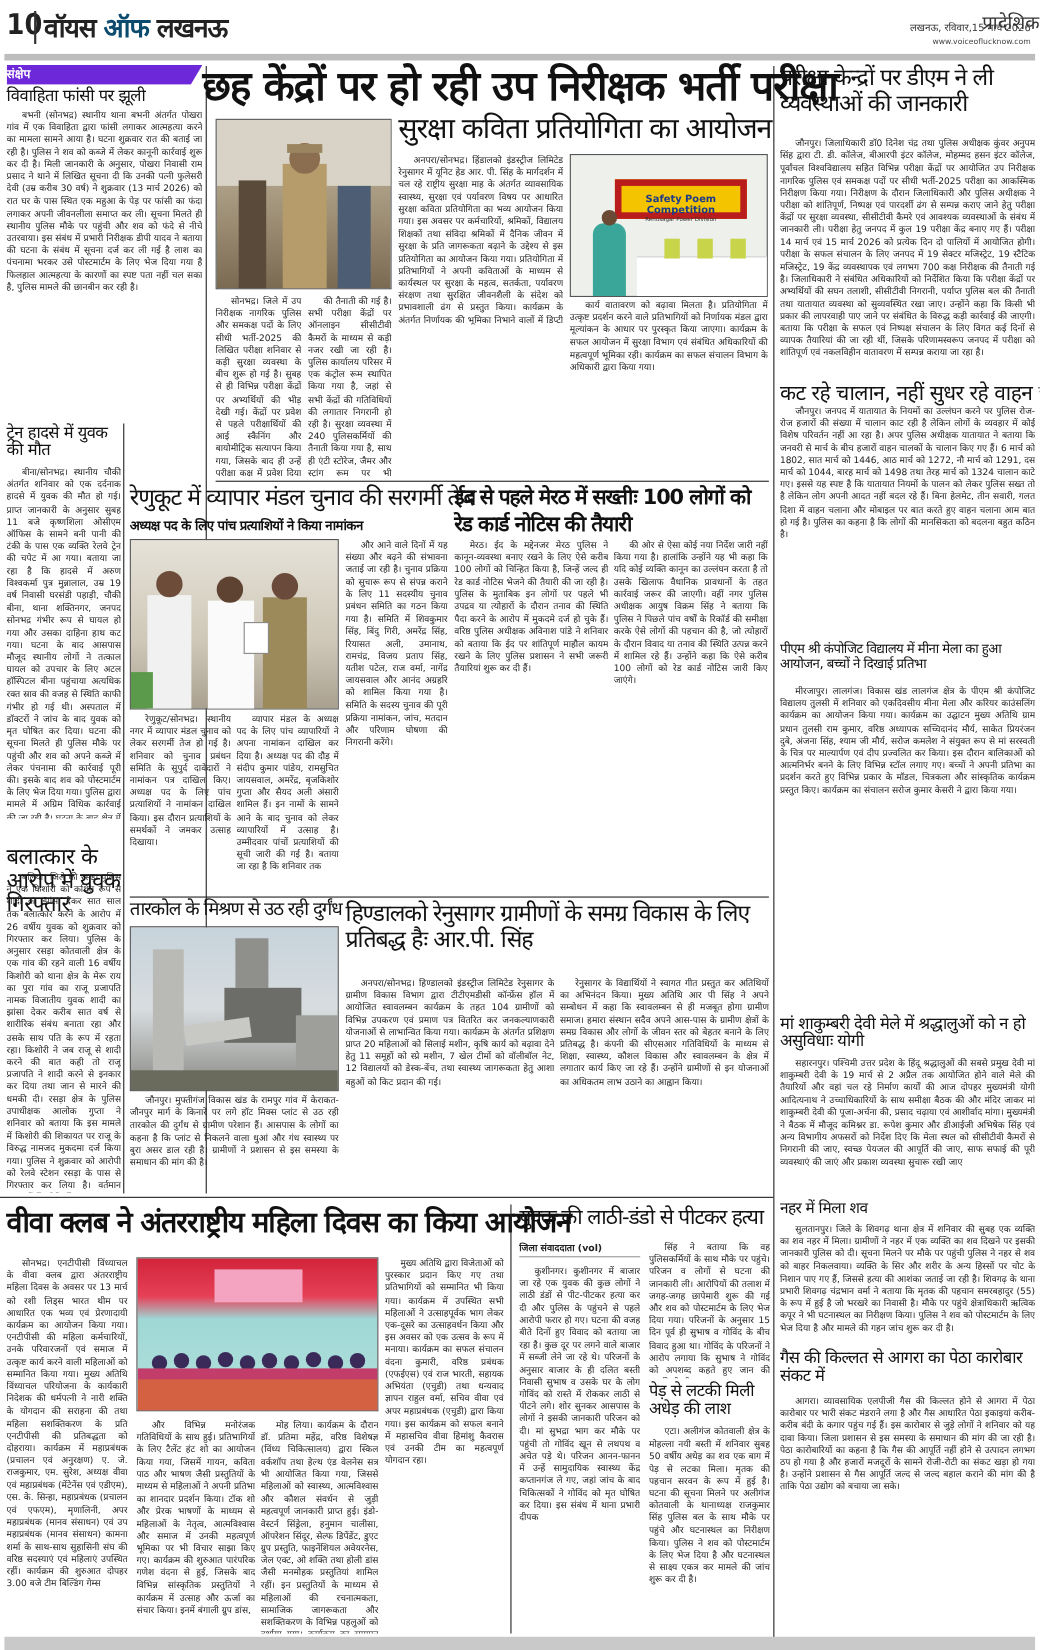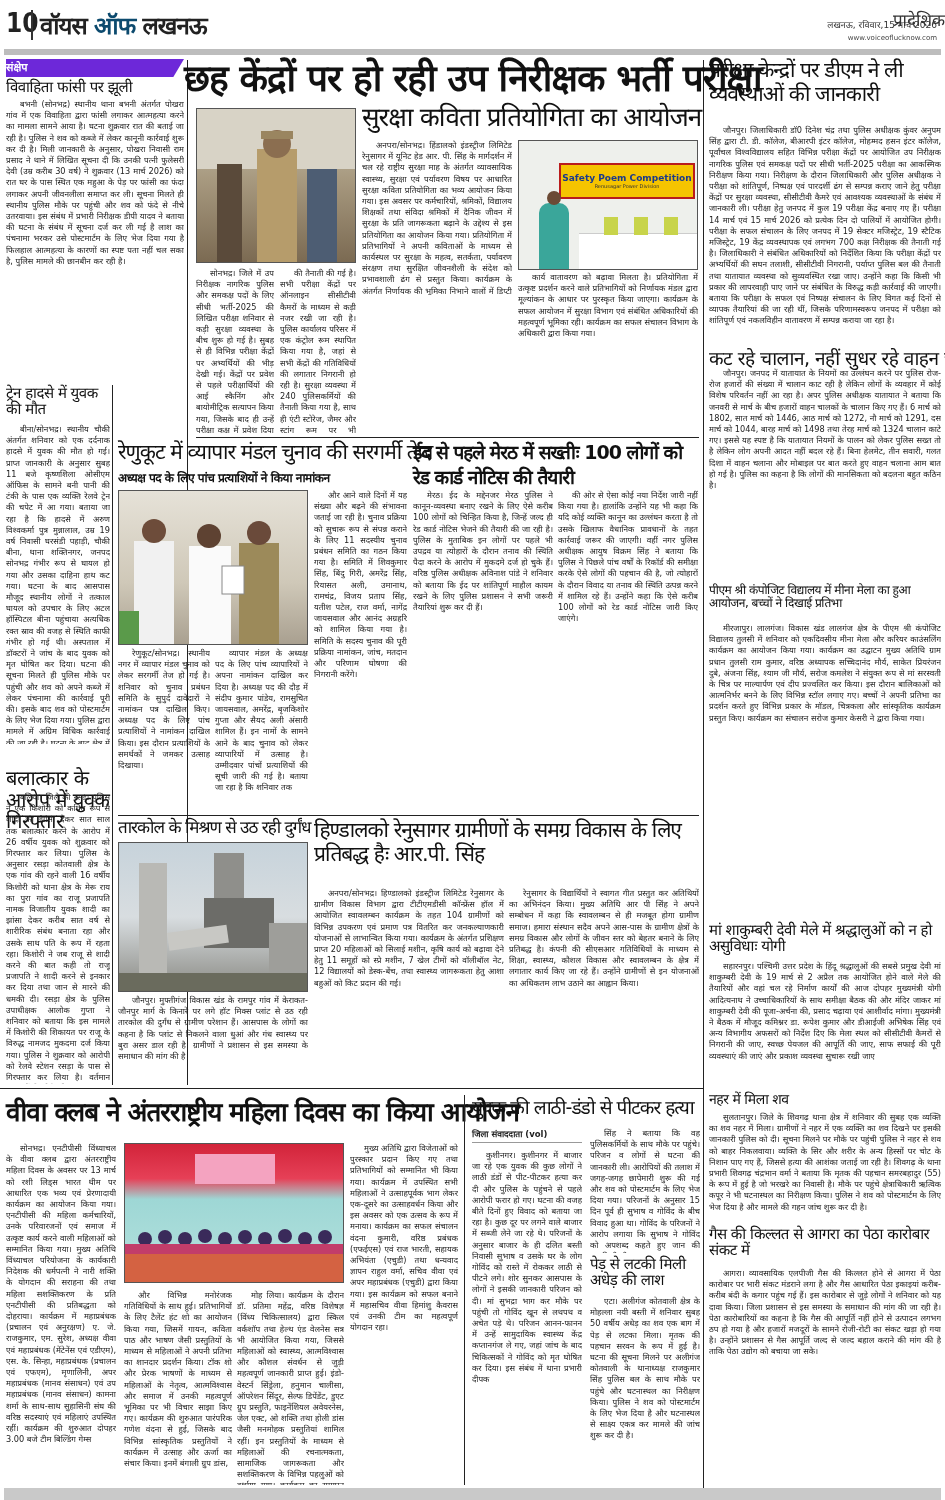--- a/index.html
+++ b/index.html
@@ -73,21 +73,21 @@
 </div>
 <div class="abs photo" style="left:356px;top:108px;width:0;height:0;border:none"></div>
 <div class="abs photo" style="left:196px;top:108px;width:160px;height:155px;border:none;pointer-events:none"></div>
 
 <div class="abs body" style="left:196px;top:268px;width:78px;height:165px">सोनभद्र। जिले में उप निरीक्षक नागरिक पुलिस और समकक्ष पदों के लिए सीधी भर्ती-2025 की लिखित परीक्षा शनिवार से कड़ी सुरक्षा व्यवस्था के बीच शुरू हो गई है। सुबह से ही विभिन्न परीक्षा केंद्रों पर अभ्यर्थियों की भीड़ देखी गई। केंद्रों पर प्रवेश से पहले परीक्षार्थियों की आई स्कैनिंग और बायोमीट्रिक सत्यापन किया गया, जिसके बाद ही उन्हें परीक्षा कक्ष में प्रवेश दिया गया। जिले में इस परीक्षा के लिए कुल छह केंद्र बनाए गए हैं, जहां शनिवार और रविवार को दो-दो पालियों में परीक्षा आयोजित की जा रही है। प्रशासन ने परीक्षा को नकलविहीन और शांतिपूर्ण ढंग से संपन्न कराने के लिए व्यापक व्यवस्था की है। जिलाधिकारी ने सभी केंद्रों पर सेक्टर मजिस्ट्रेट और स्टेटिक मजिस्ट्रेट</div>
 <div class="abs body" style="left:280px;top:268px;width:76px;height:165px">की तैनाती की गई है। सभी परीक्षा केंद्रों पर ऑनलाइन सीसीटीवी कैमरों के माध्यम से कड़ी नजर रखी जा रही है। पुलिस कार्यालय परिसर में एक कंट्रोल रूम स्थापित किया गया है, जहां से सभी केंद्रों की गतिविधियों की लगातार निगरानी हो रही है। सुरक्षा व्यवस्था में 240 पुलिसकर्मियों की तैनाती किया गया है, साथ ही एंटी स्टोरेज, जैमर और स्ट्रांग रूम पर भी अतिरिक्त पुलिस बल लगाया गया है। बताते चलें कि दो दिनों में कुल 2400 परीक्षार्थी परीक्षा देंगे। पहली पाली में 1200 अभ्यर्थी और दूसरी पाली में 1200 अभ्यर्थी शामिल होंगे। राजकीय इंटर कॉलेज राबर्ट्सगंज में 480, राजकीय बालिका इंटर कॉलेज राबर्ट्सगंज में 240, राजकीय</div>
 
 <div class="abs h-light" style="left:362px;top:103px;font-size:26px;white-space:nowrap">सुरक्षा कविता प्रतियोगिता का आयोजन</div>
 <div class="abs body" style="left:362px;top:140px;width:150px;height:155px">अनपरा/सोनभद्र। हिंडालको इंडस्ट्रीज लिमिटेड रेनुसागर में यूनिट हेड आर. पी. सिंह के मार्गदर्शन में चल रहे राष्ट्रीय सुरक्षा माह के अंतर्गत व्यावसायिक स्वास्थ्य, सुरक्षा एवं पर्यावरण विषय पर आधारित सुरक्षा कविता प्रतियोगिता का भव्य आयोजन किया गया। इस अवसर पर कर्मचारियों, श्रमिकों, विद्यालय शिक्षकों तथा संविदा श्रमिकों में दैनिक जीवन में सुरक्षा के प्रति जागरूकता बढ़ाने के उद्देश्य से इस प्रतियोगिता का आयोजन किया गया। प्रतियोगिता में प्रतिभागियों ने अपनी कविताओं के माध्यम से कार्यस्थल पर सुरक्षा के महत्व, सतर्कता, पर्यावरण संरक्षण तथा सुरक्षित जीवनशैली के संदेश को प्रभावशाली ढंग से प्रस्तुत किया। कार्यक्रम के अंतर्गत निर्णायक की भूमिका निभाने वालों में डिप्टी हेड अरविंद सिंह, विक्रम सिंह एवं रेनुसागर के अधिकारी शामिल रहे।</div>
 <div class="abs photo" style="left:518px;top:140px;width:180px;height:130px;background:#eef0ec">
-  <div class="abs" style="left:40px;top:22px;width:136px;height:36px;background:#f5c400;border:2px solid #b91c1c">
+  <div class="abs" style="left:40px;top:22px;width:120px;height:36px;background:#f5c400;border:6px solid #b91c1c">
     <div style="font-size:9px;font-weight:bold;color:#1b3a8a;text-align:center;margin-top:8px">Safety Poem Competition</div>
     <div style="font-size:5px;color:#333;text-align:center">Renusagar Power Division</div>
   </div>
   <div class="abs" style="left:20px;top:62px;width:30px;height:68px;background:#3aa69a;border-radius:10px 10px 0 0"></div>
   <div class="abs" style="left:28px;top:50px;width:14px;height:14px;border-radius:50%;background:#6b4a35"></div>
   <div class="abs" style="left:60px;top:92px;width:120px;height:38px;background:#fff;border-top:1px solid #ccc"></div>
   <div class="abs" style="left:85px;top:76px;width:14px;height:18px;background:#c8d44a"></div>
   <div class="abs" style="left:115px;top:76px;width:14px;height:18px;background:#c8d44a"></div>
   <div class="abs" style="left:145px;top:76px;width:14px;height:18px;background:#c8d44a"></div>
 </div>

